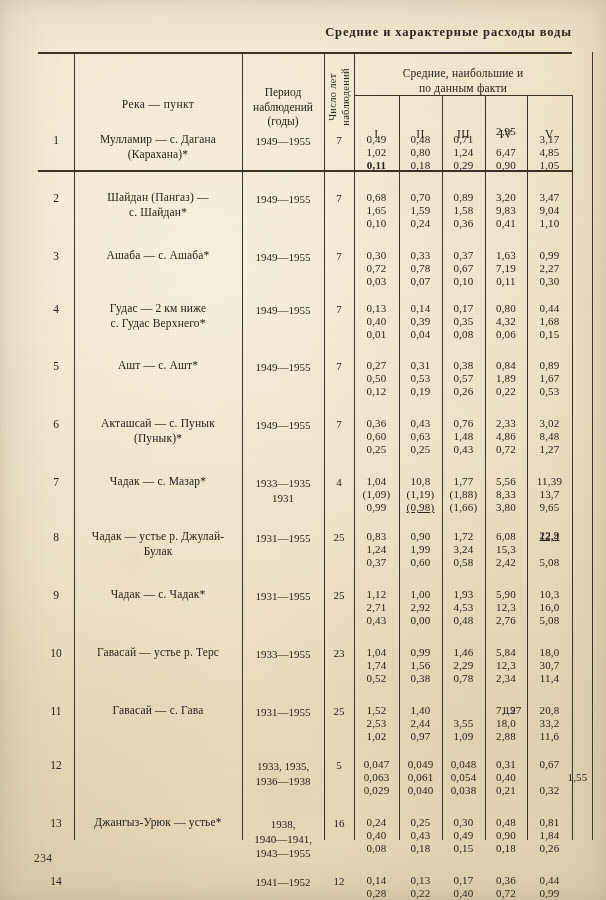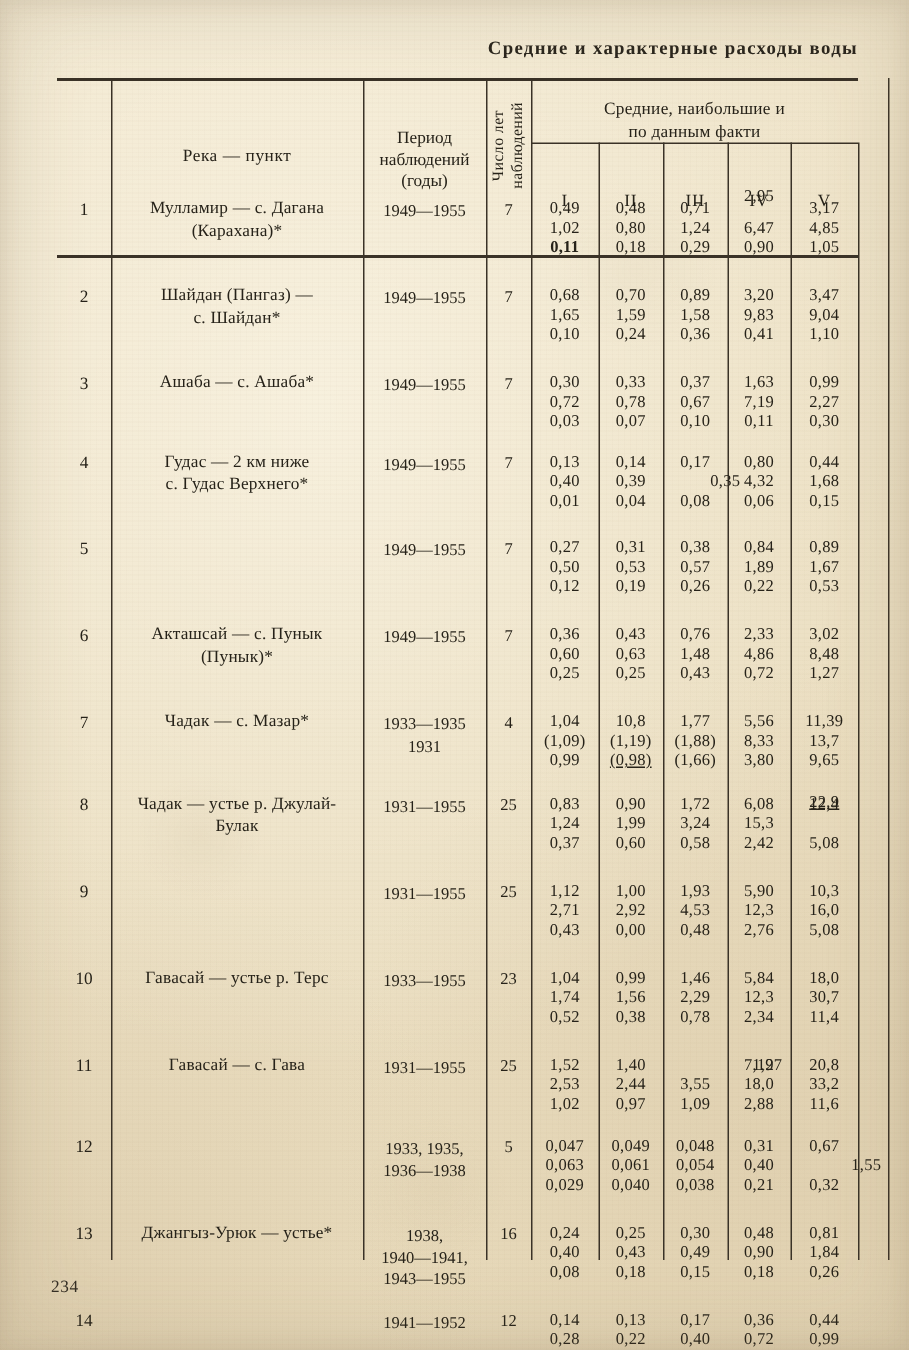--- a/index.html
+++ b/index.html
@@ -237,29 +237,30 @@
         <div class="name" style="position: absolute; left: 38px; top: 248px; width: 164px;"><span>Гудас — 2 км ниже</span><br><span>с. Гудас Верхнего*</span></div>
         <div class="period" style="position: absolute; left: 204px; top: 249px; width: 82px;"><span>1949—1955</span></div>
         <div class="years" style="position: absolute; left: 286px; top: 249px; width: 30px;">7</div>
         <div class="num" style="position: absolute; left: 318px; top: 249px; width: 41px;">0,13</div>
         <div class="num" style="position: absolute; left: 363px; top: 249px; width: 39px;">0,14</div>
         <div class="num" style="position: absolute; left: 406px; top: 249px; width: 39px;">0,17</div>
         <div class="num" style="position: absolute; left: 449px; top: 249px; width: 38px;">0,80</div>
         <div class="num" style="position: absolute; left: 491px; top: 249px; width: 41px;">0,44</div>
         <div class="num" style="position: absolute; left: 318px; top: 262px; width: 41px;">0,40</div>
         <div class="num" style="position: absolute; left: 363px; top: 262px; width: 39px;">0,39</div>
-        <div class="num" style="position: absolute; left: 426px; top: 262px; width: 39px; text-align: center;">0,35</div>
+        <div class="num" style="position: absolute; left: 406px; top: 262px; width: 39px; text-align: center;">0,35</div>
         <div class="num" style="position: absolute; left: 449px; top: 262px; width: 38px;">4,32</div>
         <div class="num" style="position: absolute; left: 491px; top: 262px; width: 41px;">1,68</div>
         <div class="num" style="position: absolute; left: 318px; top: 275px; width: 41px;">0,01</div>
         <div class="num" style="position: absolute; left: 363px; top: 275px; width: 39px;">0,04</div>
         <div class="num" style="position: absolute; left: 406px; top: 275px; width: 39px;">0,08</div>
         <div class="num" style="position: absolute; left: 449px; top: 275px; width: 38px;">0,06</div>
         <div class="num" style="position: absolute; left: 491px; top: 275px; width: 41px;">0,15</div>
         <div class="idx" style="position: absolute; left: 0px; top: 306px; width: 36px;">5</div>
+        <div class="name" style="position: absolute; left: 38px; top: 305px; width: 164px;"><span>Ашт — с. Ашт*</span></div>
         <div class="period" style="position: absolute; left: 204px; top: 306px; width: 82px;"><span>1949—1955</span></div>
         <div class="years" style="position: absolute; left: 286px; top: 306px; width: 30px;">7</div>
         <div class="num" style="position: absolute; left: 318px; top: 306px; width: 41px;">0,27</div>
         <div class="num" style="position: absolute; left: 363px; top: 306px; width: 39px;">0,31</div>
         <div class="num" style="position: absolute; left: 406px; top: 306px; width: 39px;">0,38</div>
         <div class="num" style="position: absolute; left: 449px; top: 306px; width: 38px;">0,84</div>
         <div class="num" style="position: absolute; left: 491px; top: 306px; width: 41px;">0,89</div>
         <div class="num" style="position: absolute; left: 318px; top: 319px; width: 41px;">0,50</div>
         <div class="num" style="position: absolute; left: 363px; top: 319px; width: 39px;">0,53</div>
         <div class="num" style="position: absolute; left: 406px; top: 319px; width: 39px;">0,57</div>
@@ -321,20 +322,21 @@
         <div class="num" style="position: absolute; left: 363px; top: 490px; width: 39px;">1,99</div>
         <div class="num" style="position: absolute; left: 406px; top: 490px; width: 39px;">3,24</div>
         <div class="num" style="position: absolute; left: 449px; top: 490px; width: 38px;">15,3</div>
         <div class="num" style="position: absolute; left: 491px; top: 476px; width: 41px; text-decoration: underline;">22,9</div>
         <div class="num" style="position: absolute; left: 318px; top: 503px; width: 41px;">0,37</div>
         <div class="num" style="position: absolute; left: 363px; top: 503px; width: 39px;">0,60</div>
         <div class="num" style="position: absolute; left: 406px; top: 503px; width: 39px;">0,58</div>
         <div class="num" style="position: absolute; left: 449px; top: 503px; width: 38px;">2,42</div>
         <div class="num" style="position: absolute; left: 491px; top: 503px; width: 41px;">5,08</div>
         <div class="idx" style="position: absolute; left: 0px; top: 535px; width: 36px;">9</div>
+        <div class="name" style="position: absolute; left: 38px; top: 534px; width: 164px;"><span>Чадак — с. Чадак*</span></div>
         <div class="period" style="position: absolute; left: 204px; top: 535px; width: 82px;"><span>1931—1955</span></div>
         <div class="years" style="position: absolute; left: 286px; top: 535px; width: 30px;">25</div>
         <div class="num" style="position: absolute; left: 318px; top: 535px; width: 41px;">1,12</div>
         <div class="num" style="position: absolute; left: 363px; top: 535px; width: 39px;">1,00</div>
         <div class="num" style="position: absolute; left: 406px; top: 535px; width: 39px;">1,93</div>
         <div class="num" style="position: absolute; left: 449px; top: 535px; width: 38px;">5,90</div>
         <div class="num" style="position: absolute; left: 491px; top: 535px; width: 41px;">10,3</div>
         <div class="num" style="position: absolute; left: 318px; top: 548px; width: 41px;">2,71</div>
         <div class="num" style="position: absolute; left: 363px; top: 548px; width: 39px;">2,92</div>
         <div class="num" style="position: absolute; left: 406px; top: 548px; width: 39px;">4,53</div>

